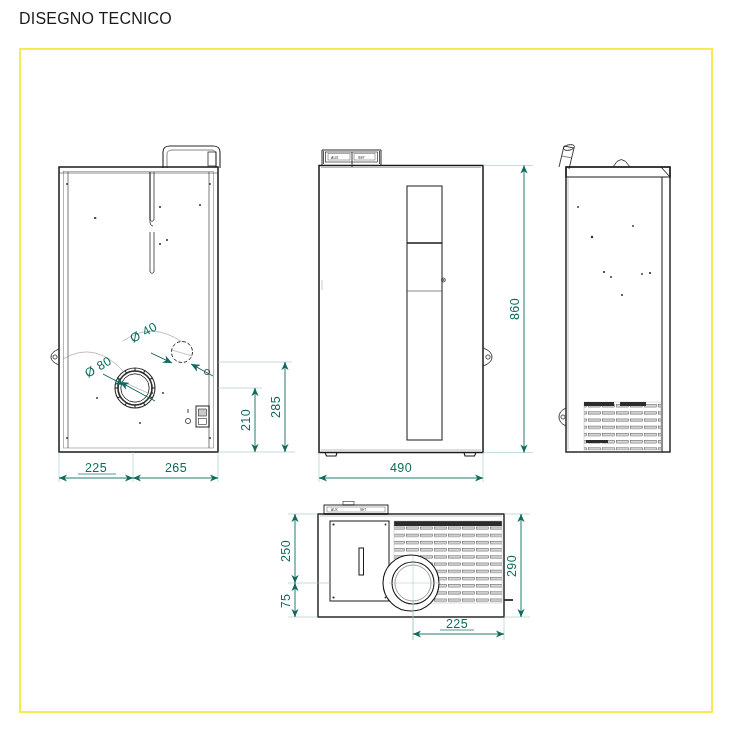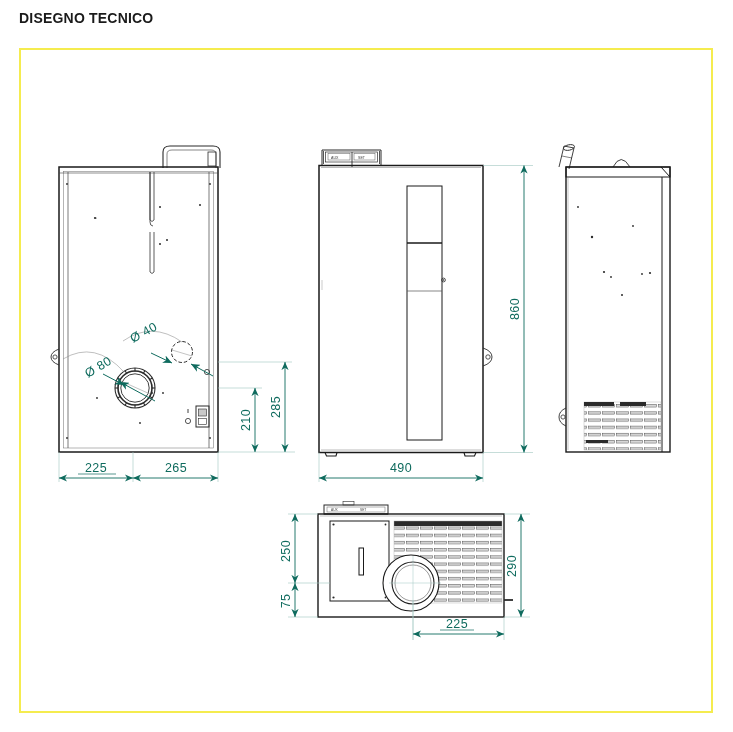--- a/index.html
+++ b/index.html
@@ -19,22 +19,22 @@
     position: relative;
     width: 733px;
     height: 732px;
     background: #ffffff;
   }
   .page-title {
     position: absolute;
     left: 19px;
     top: 10px;
     font-family: "Liberation Sans", sans-serif;
-    font-size: 14px;
-    font-weight: bold;
+    font-size: 16px;
+    font-weight: normal;
     letter-spacing: 0.2px;
     color: #1a1a1a;
     white-space: nowrap;
   }
   .drawing-frame {
     position: absolute;
     left: 19px;
     top: 48px;
     width: 694px;
     height: 665px;

